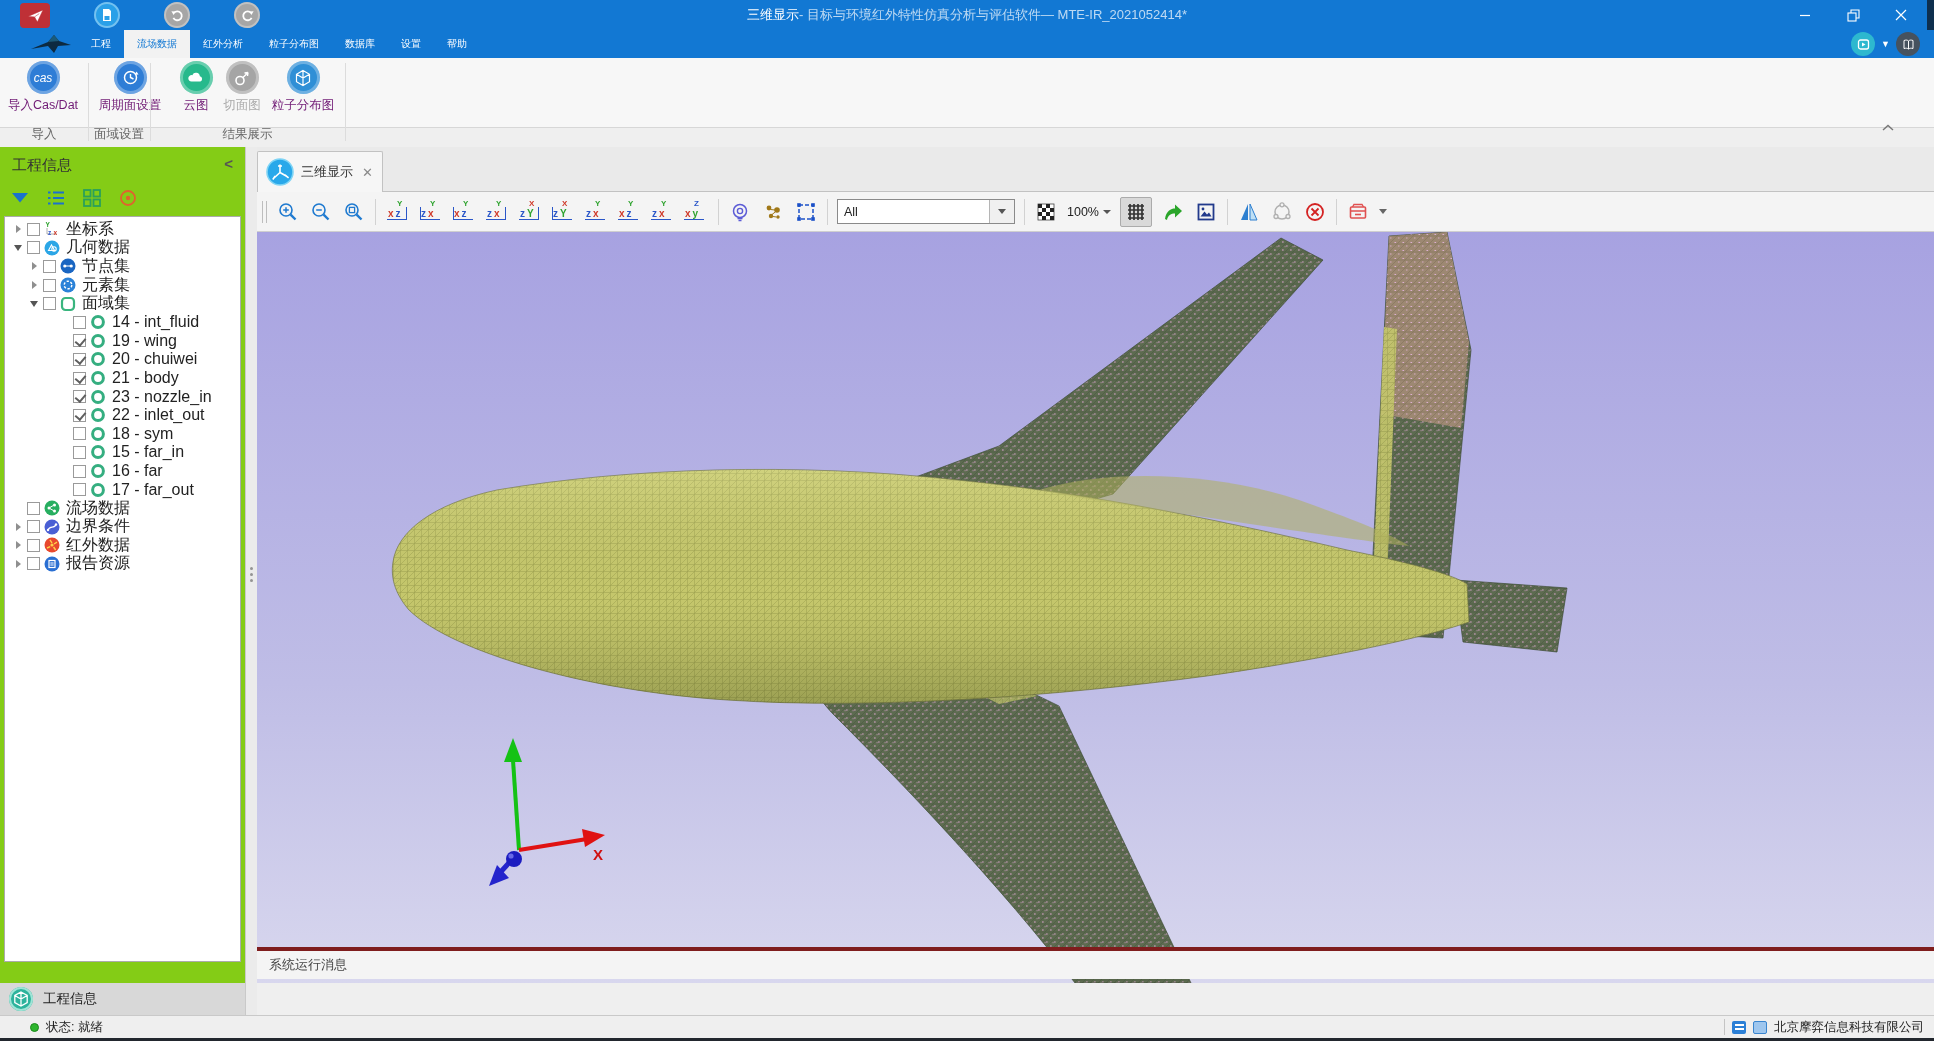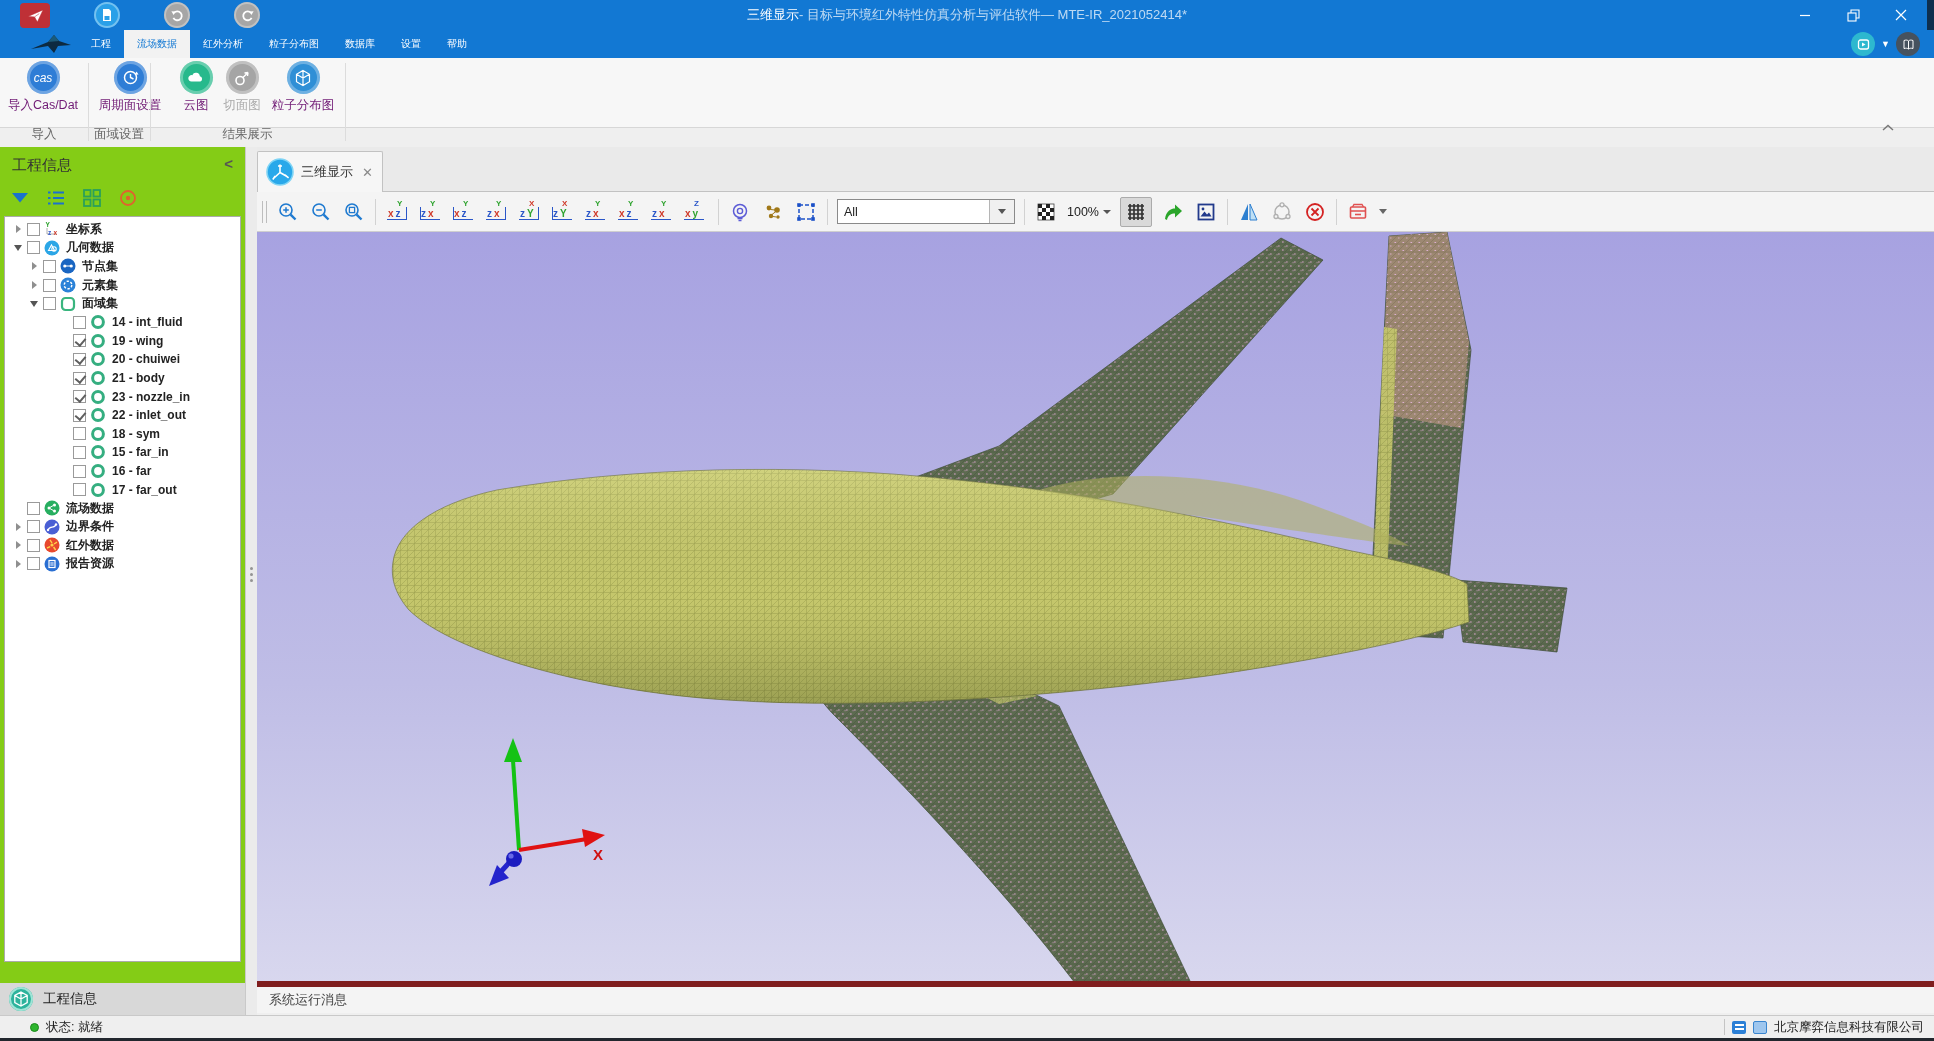--- a/index.html
+++ b/index.html
@@ -47,21 +47,21 @@
 .ptool{width:24px;height:24px;display:flex;align-items:center;justify-content:center;}
 .treebox{position:absolute;left:4px;top:69px;width:237px;height:746px;background:#fff;border:1px solid #ababab;overflow:hidden;padding-top:3px;}
 .tree-row{height:18.6px;display:flex;align-items:center;}
 .exp{width:14px;height:14px;display:flex;align-items:center;justify-content:center;flex:none;}
 .exp.closed::after{content:"";border-left:5px solid #8f8f8f;border-top:4px solid transparent;border-bottom:4px solid transparent;}
 .exp.open::after{content:"";border-top:6px solid #555;border-left:4px solid transparent;border-right:4px solid transparent;}
 .cb{width:13px;height:13px;border:1px solid #9a9a9a;background:#fff;margin:0 4px 0 2px;position:relative;flex:none;}
 .cb.checked::after{content:"";position:absolute;left:2.5px;top:0.5px;width:5px;height:8px;border-right:2px solid #5f5f5f;border-bottom:2px solid #5f5f5f;transform:rotate(40deg);}
 .tree-icon{width:16px;height:16px;margin-right:6px;flex:none;}
 .tree-icon svg{width:16px;height:16px;}
-.tree-label{font-size:12px;color:#222;white-space:nowrap;font-weight:bold;}
+.tree-label{font-size:16px;color:#222;white-space:nowrap;}
 .panel-bottom{position:absolute;left:0;top:836px;width:245px;height:32px;background:#d8d8d8;display:flex;align-items:center;gap:9px;padding-left:8px;}
 .panel-bottom .lbl{font-size:13.5px;color:#222;}
 
 .splitter{position:absolute;left:245px;top:147px;width:12px;height:868px;background:#ebebeb;border-left:1px solid #c9c9c9;}
 .splitter .dots{position:absolute;left:4px;top:420px;width:3px;}
 .splitter .dots i{display:block;width:3px;height:3px;background:#949494;border-radius:50%;margin-bottom:3px;}
 
 .main{position:absolute;left:257px;top:147px;width:1677px;height:868px;}
 .tabbar{position:absolute;left:0;top:0;width:1677px;height:45px;background:#eaeaea;border-bottom:1px solid #c2c2c2;}
 .tab{position:absolute;left:0;top:4px;width:126px;height:41px;background:#f6f6f6;border:1px solid #c2c2c2;border-bottom:none;border-radius:2px 2px 0 0;display:flex;align-items:center;gap:7px;padding-left:8px;}
@@ -78,21 +78,21 @@
 .view-icon .brk{position:absolute;left:2px;top:7px;width:20px;height:13px;border-bottom:1.5px solid #2a56c8;}
 .view-icon.bl .brk{border-left:1.5px solid #2a56c8;}
 .view-icon.br .brk{border-right:1.5px solid #2a56c8;}
 .combo{width:178px;height:25px;background:#fff;border:1px solid #8a8a8a;display:flex;align-items:center;flex:none;}
 .combo .val{flex:1;padding-left:6px;font-size:12.5px;color:#222;}
 .combo .btn{width:25px;height:23px;background:#f0f0f0;border-left:1px solid #b5b5b5;display:flex;align-items:center;justify-content:center;}
 .caret-down{width:0;height:0;border-top:5px solid #555;border-left:4px solid transparent;border-right:4px solid transparent;}
 .zoomlvl{display:flex;align-items:center;gap:4px;font-size:12.5px;color:#222;flex:none;}
 .gridbtn{width:32px;height:30px;background:#d9d9d9;border:1px solid #ababab;border-radius:2px;display:flex;align-items:center;justify-content:center;flex:none;}
 .viewport{position:absolute;left:0;top:85px;width:1677px;height:751px;}
-.msgbar{position:absolute;left:0;top:834px;width:1677px;height:32px;background:#f4f4f4;border-top:6px solid #7f1d1d;display:flex;align-items:center;}
+.msgbar{position:absolute;left:0;top:800px;width:1677px;height:32px;background:#f4f4f4;border-top:4px solid #7f1d1d;display:flex;align-items:center;}
 .msgbar .txt{padding-left:12px;font-size:13px;color:#444;}
 
 .statusbar{position:absolute;left:0;top:1015px;width:1934px;height:23px;background:#efefef;border-top:1px solid #c9c9c9;display:flex;align-items:center;}
 .st-dot{width:9px;height:9px;border-radius:50%;background:#2db52d;border:1px solid #1c8a1c;margin-left:30px;margin-right:7px;}
 .st-text{font-size:12.5px;color:#222;}
 .st-right{position:absolute;right:10px;top:0;height:22px;display:flex;align-items:center;gap:7px;}
 .st-vline{width:1px;height:16px;background:#c4c4c4;}
 .st-ic1{width:14px;height:13px;background:#2b7fd6;border-radius:2px;position:relative;}
 .st-ic1::after{content:"";position:absolute;left:2.5px;top:3.5px;width:9px;height:2px;background:#fff;box-shadow:0 4px 0 #fff;}
 .st-ic2{width:14px;height:13px;background:#9ec6ee;border:1px solid #3a85cf;border-radius:2px;}

